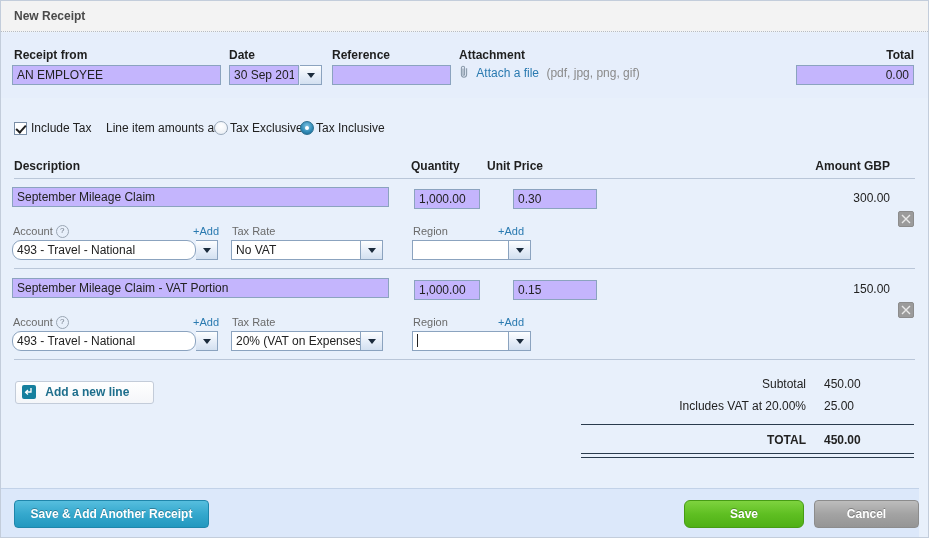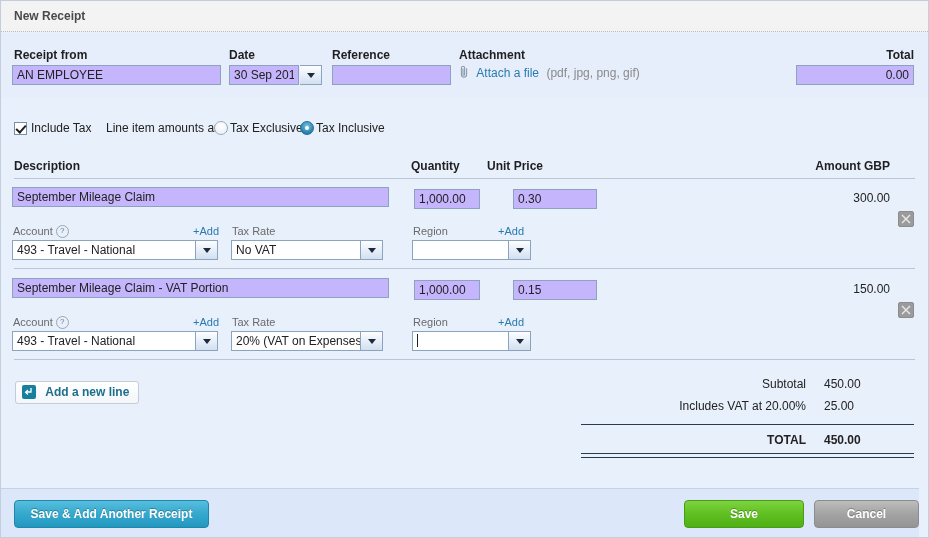--- a/index.html
+++ b/index.html
@@ -336,39 +336,39 @@
     box-sizing: border-box;
     border: 1px solid #8ba3bf;
     background: #ffffff;
     font-size: 12px;
     color: #222222;
     padding: 2px 4px;
     line-height: 15px;
     white-space: nowrap;
     overflow: hidden;
   }
-  .sw-account .selbox { width: 184px; }
+  .sw-account .selbox { width: 184px; border-radius: 9px; }
   .sw-taxrate .selbox { width: 130px; }
   .sw-region .selbox { width: 97px; }
   .selwrap .ddbtn { right: 0; top: 0; border-left: none; }
   .caret {
     display: inline-block;
     width: 1px;
     height: 13px;
     background: #222222;
     vertical-align: -2px;
   }
 
   
   .addline-btn {
     position: absolute;
     left: 14px; top: 380px;
     height: 23px;
     box-sizing: border-box;
-    padding: 0 9px 0 6px;
+    padding: 0 24px 0 6px;
     background: linear-gradient(to bottom, #ffffff 0%, #f4f6f9 100%);
     border: 1px solid #c3ccd9;
     border-radius: 3px;
     cursor: pointer;
     white-space: nowrap;
     line-height: 21px;
   }
   .addline-icon {
     display: inline-block;
     vertical-align: middle;
@@ -448,20 +448,21 @@
     left: 13px; top: 11px;
     width: 195px; height: 28px;
     background: linear-gradient(to bottom, #56bede 0%, #35a8cd 50%, #2398bf 100%);
     border-color: #1f86ab;
   }
   .btn-save {
     left: 683px; top: 11px;
     width: 120px; height: 28px;
     background: linear-gradient(to bottom, #7ed33f 0%, #5fbf22 50%, #4fb016 100%);
     border-color: #469c14;
+    border-radius: 6px;
   }
   .btn-cancel {
     left: 813px; top: 11px;
     width: 105px; height: 28px;
     background: linear-gradient(to bottom, #bdbdbd 0%, #a3a3a3 50%, #959595 100%);
     border-color: #8c8c8c;
   }
 </style>
 </head>
 <body>

